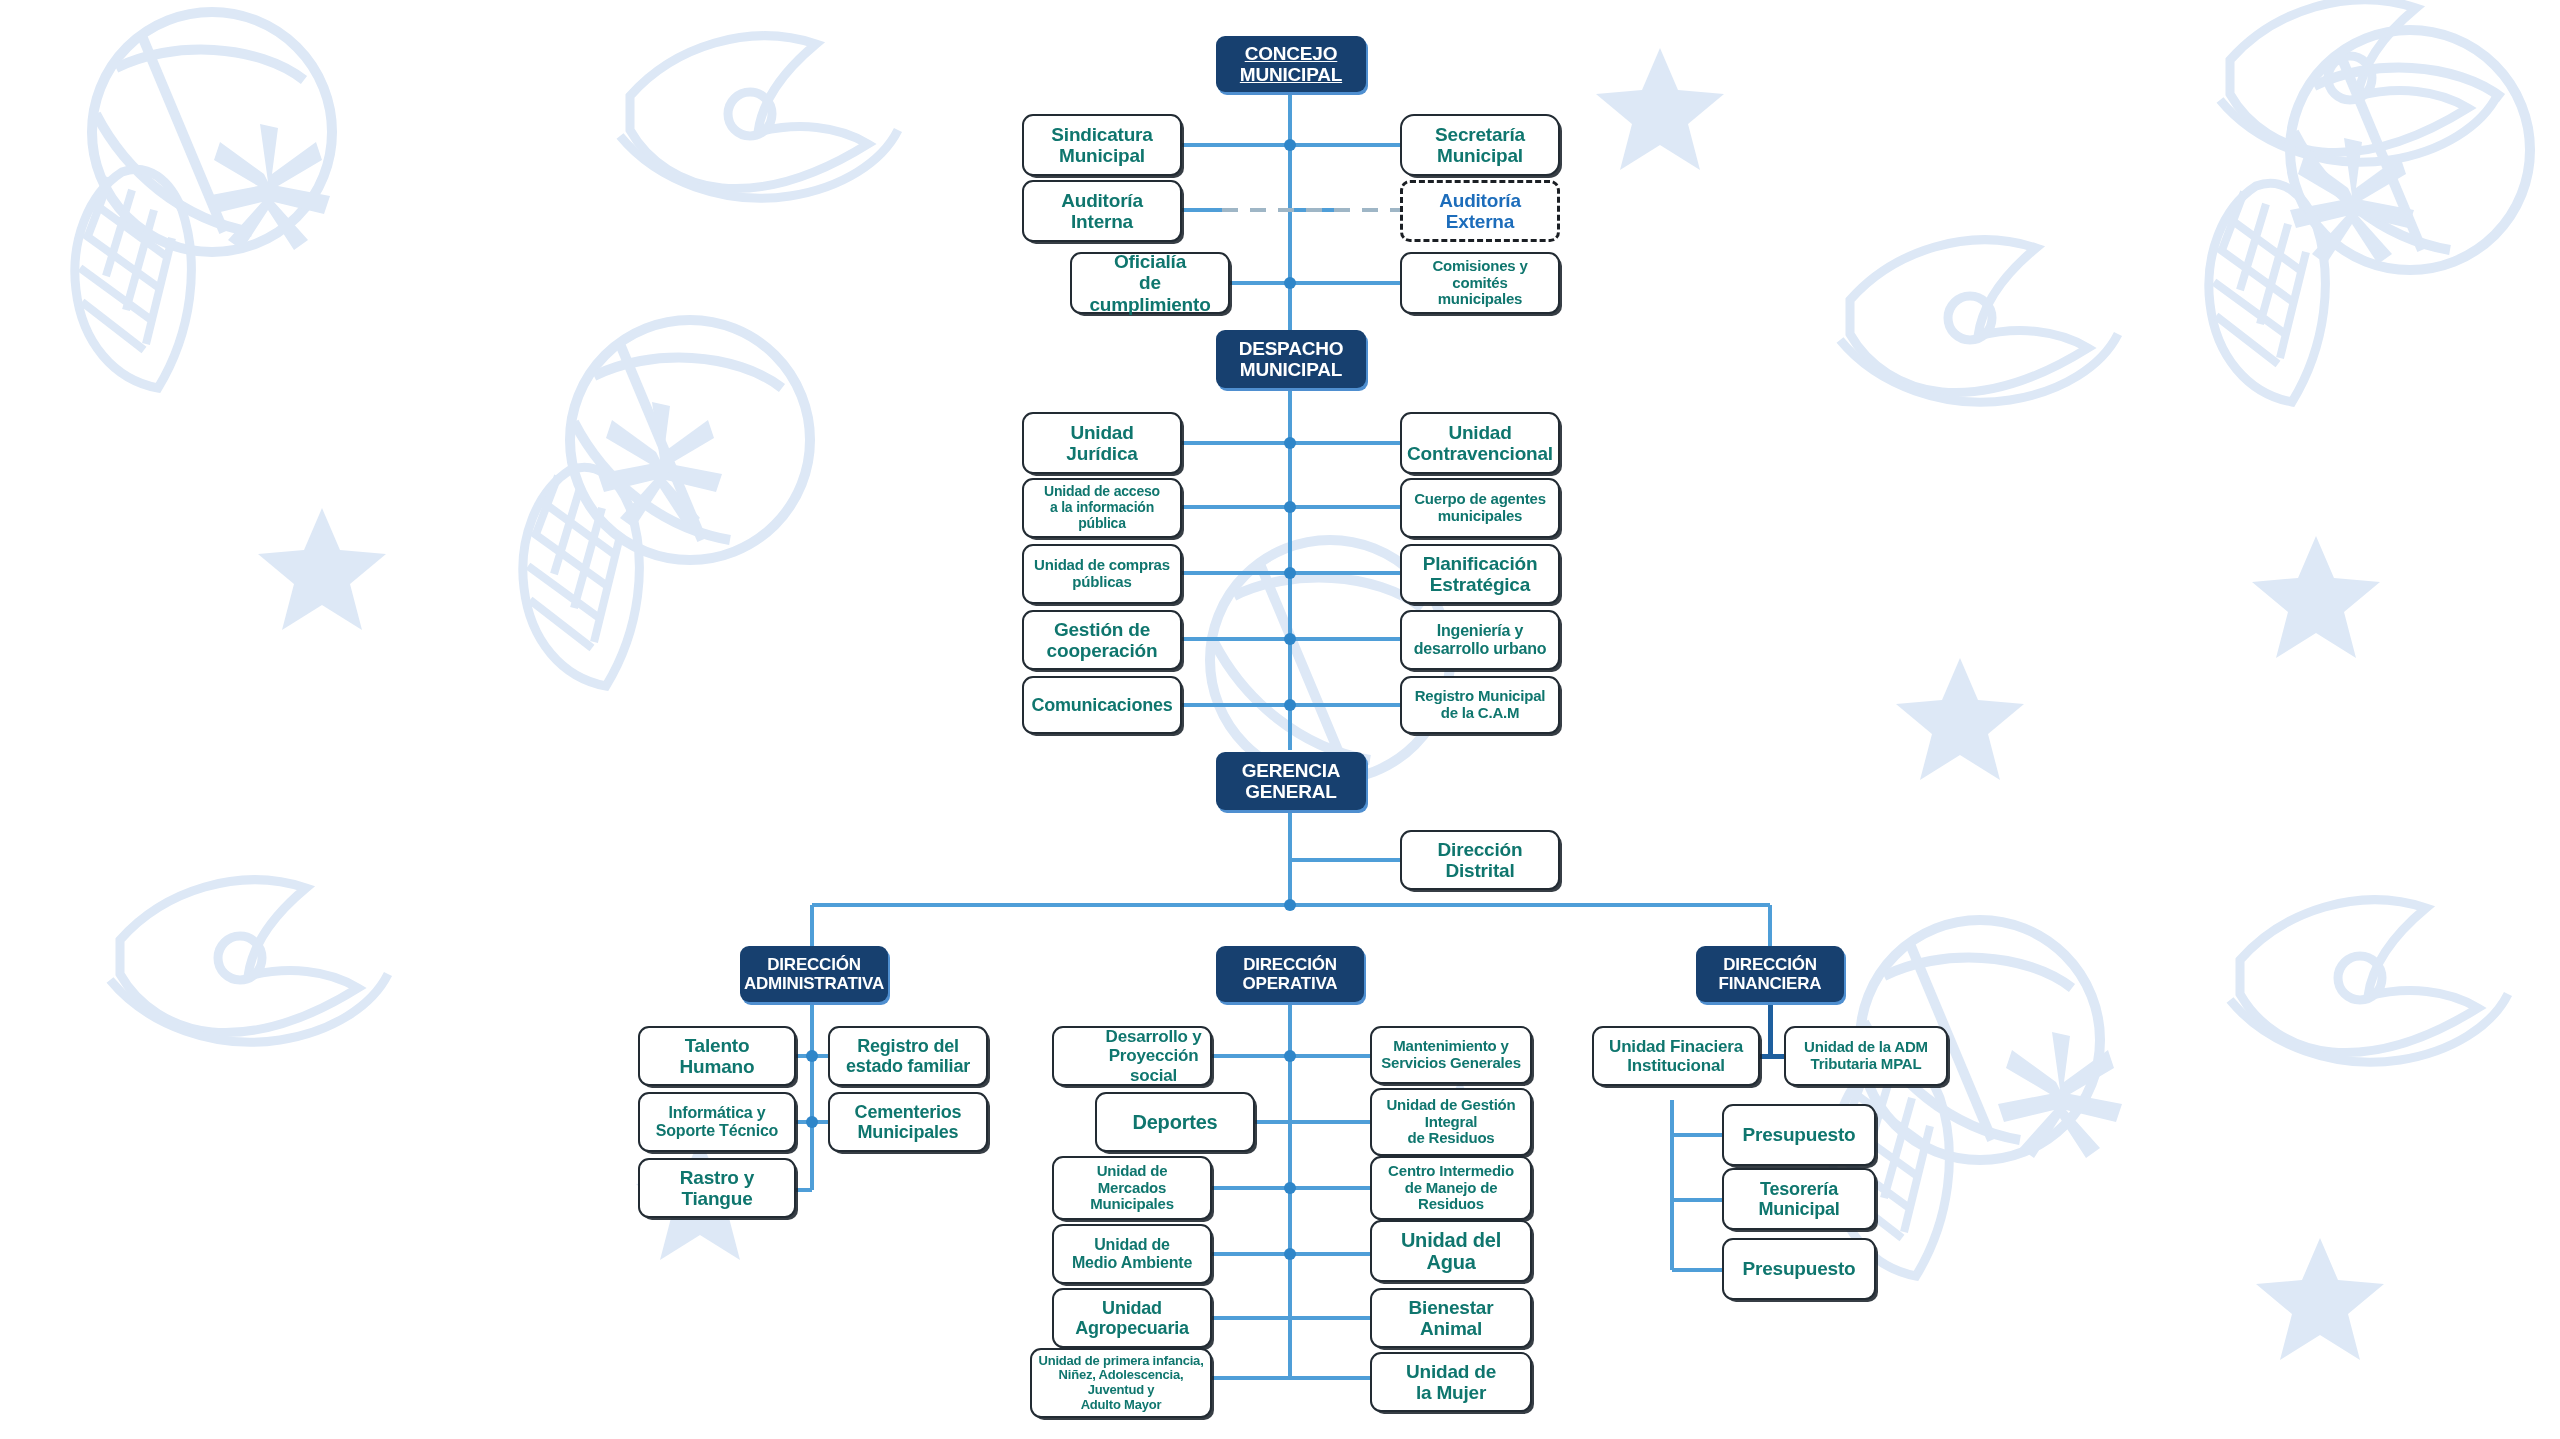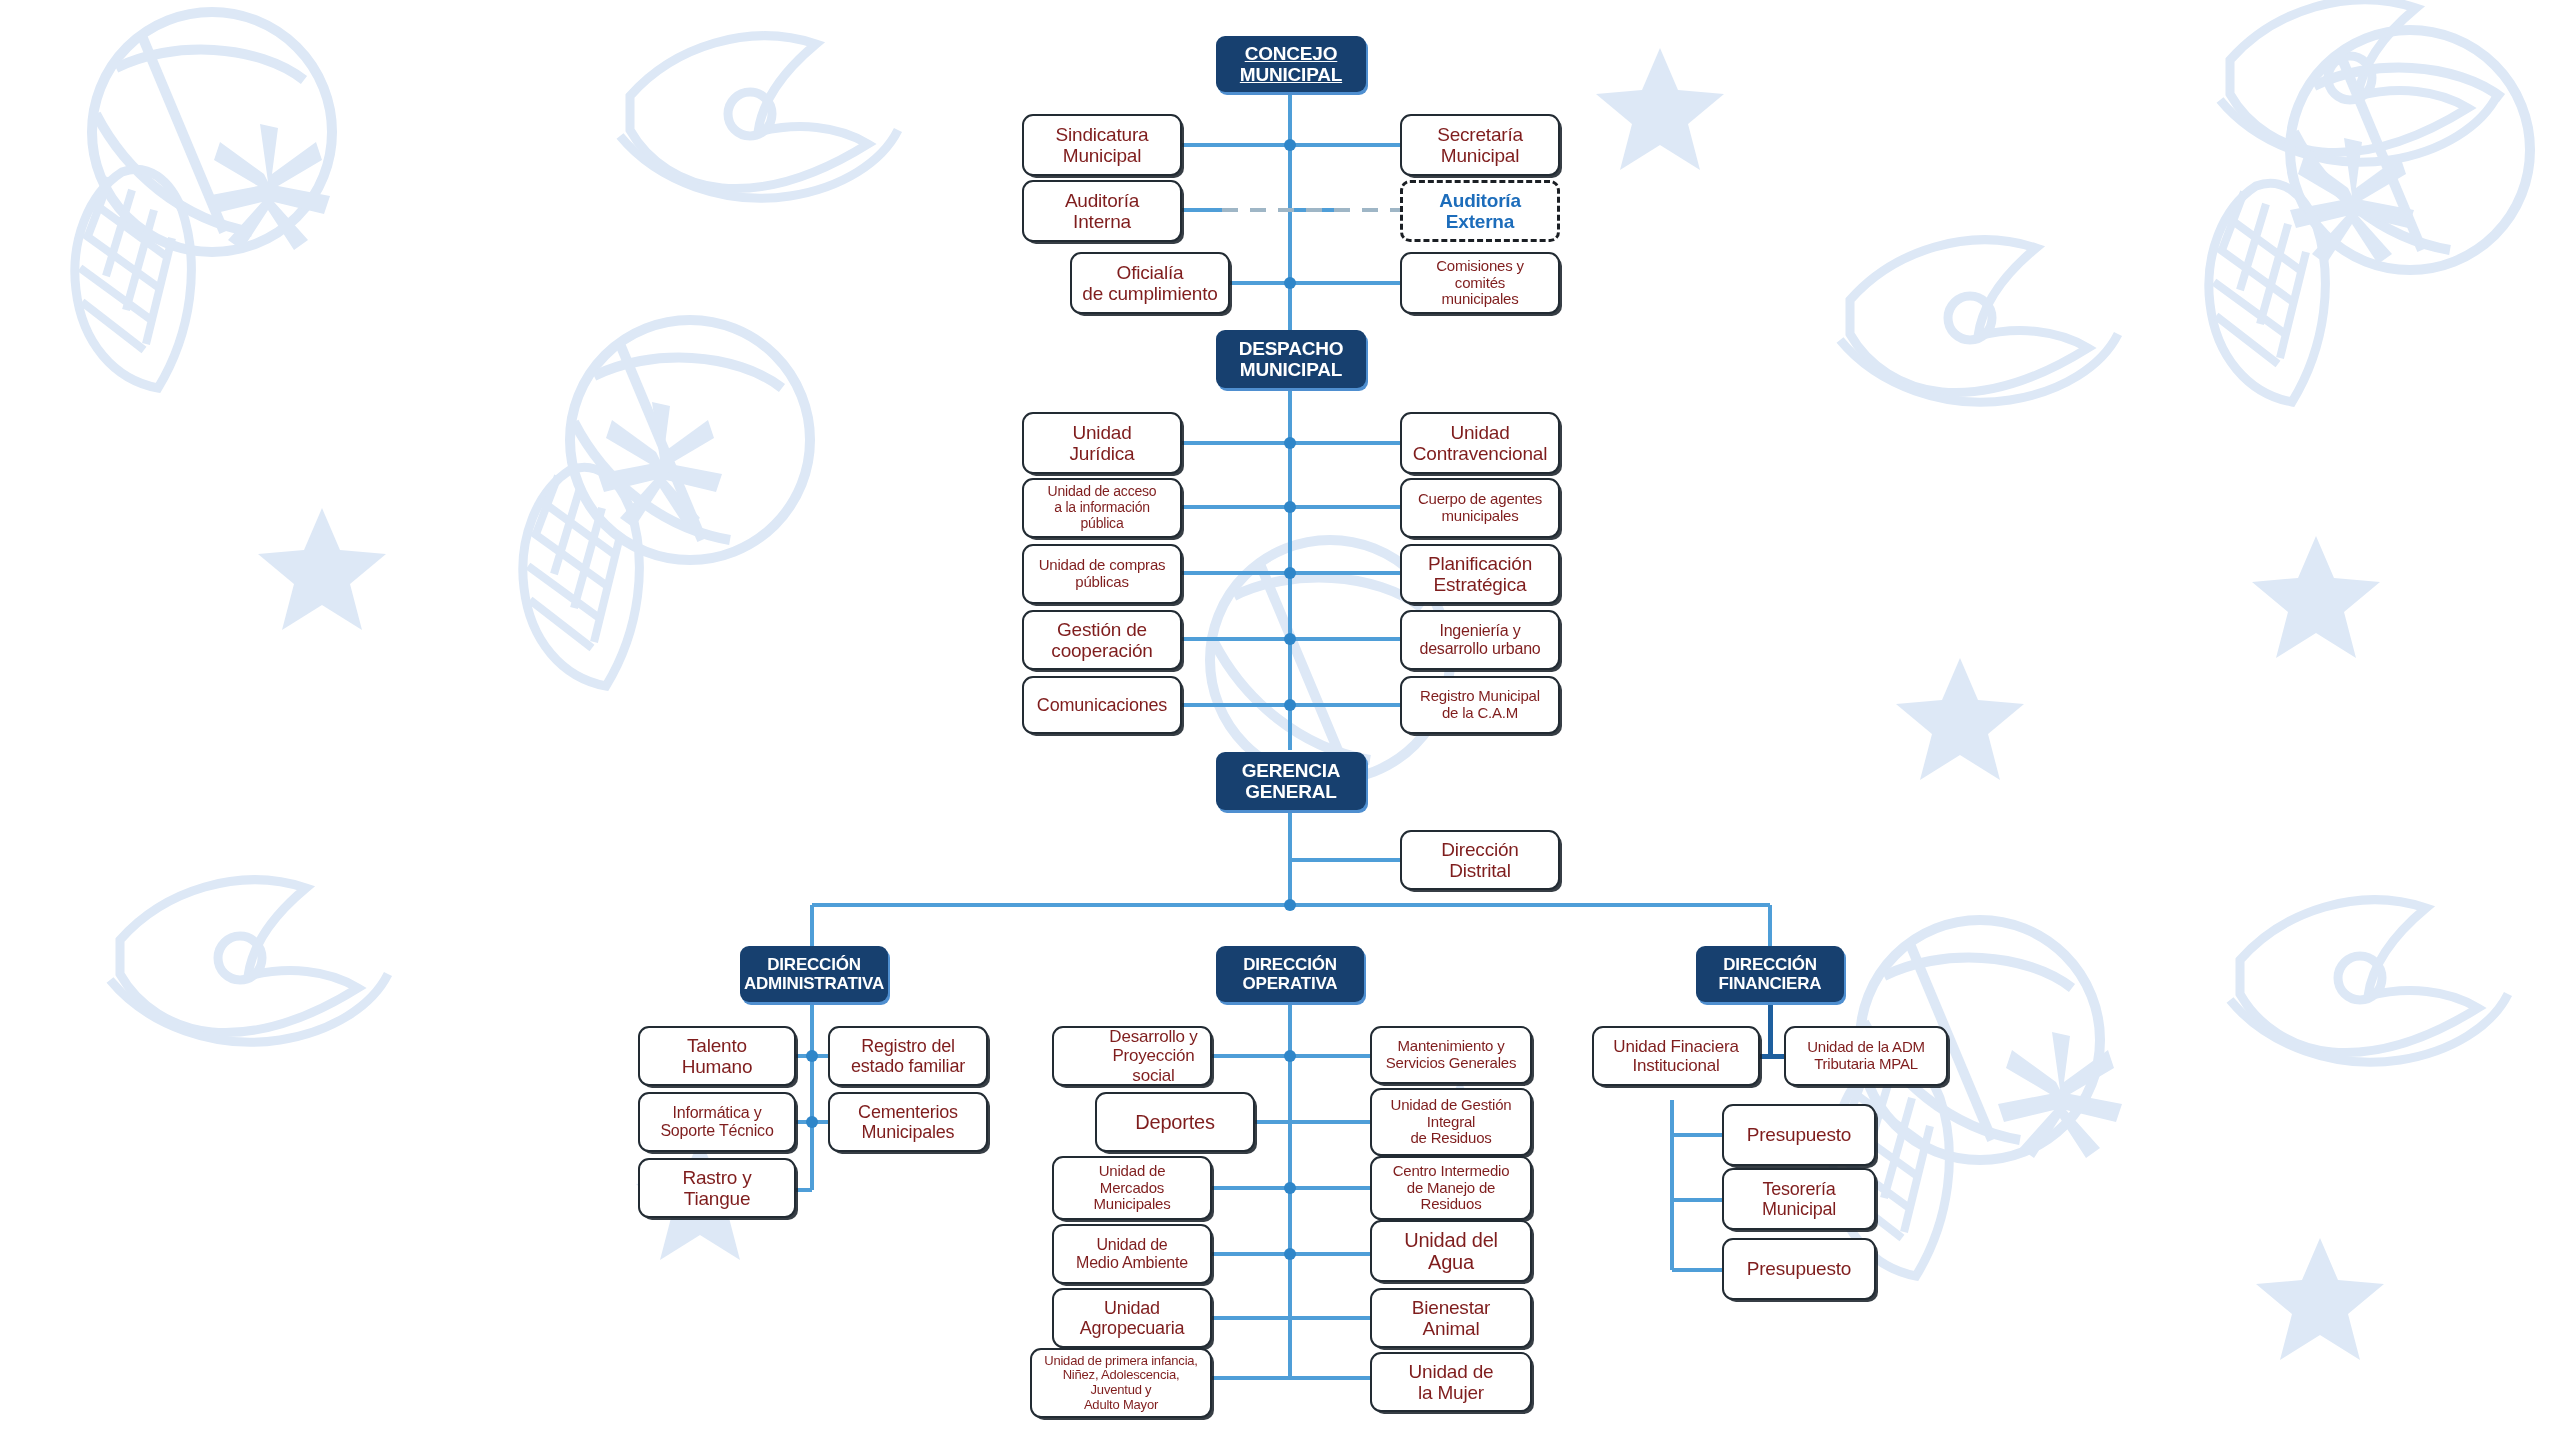--- a/index.html
+++ b/index.html
@@ -58,24 +58,24 @@
     color:#ffffff;
     border-radius:9px;
     font-weight:bold;
     box-shadow:2px 3px 0 0 #4f8fd0;
     padding:2px 6px;
   }
 
   
   .node.plain{
     background:#ffffff;
-    color:#7f1d1d;
+    color:#0f766e;
     border:2.5px solid #222b33;
     border-radius:11px;
-    font-weight:normal;
+    font-weight:bold;
     box-shadow:3px 3px 0 -1px rgba(20,28,36,.85);
     padding:2px 5px;
   }
 
   
   .node.dashed{
     background:transparent;
     color:#1d6dbb;
     border:3px dashed #1b1f24;
     border-radius:10px;
@@ -228,21 +228,21 @@
 
     <div class="node navy" style="left:1216px;top:36px;width:150px;height:56px;font-size:19px;text-decoration:underline;">
       <span class="lbl">CONCEJO
 MUNICIPAL</span>
     </div>
 
     <div class="node plain" style="left:1022px;top:114px;width:160px;height:62px;font-size:19px;">
       <span class="lbl">Sindicatura
 Municipal</span>
     </div>
-    <div class="node plain" style="left:1400px;top:114px;width:160px;height:62px;font-size:19px;">
+    <div class="node plain" style="left:1400px;top:114px;width:160px;height:62px;font-size:19px;border-radius:14px;">
       <span class="lbl">Secretaría
 Municipal</span>
     </div>
 
     <div class="node plain" style="left:1022px;top:180px;width:160px;height:62px;font-size:19px;">
       <span class="lbl">Auditoría
 Interna</span>
     </div>
     <div class="node dashed" style="left:1400px;top:180px;width:160px;height:62px;font-size:19px;">
       <span class="lbl">Auditoría

